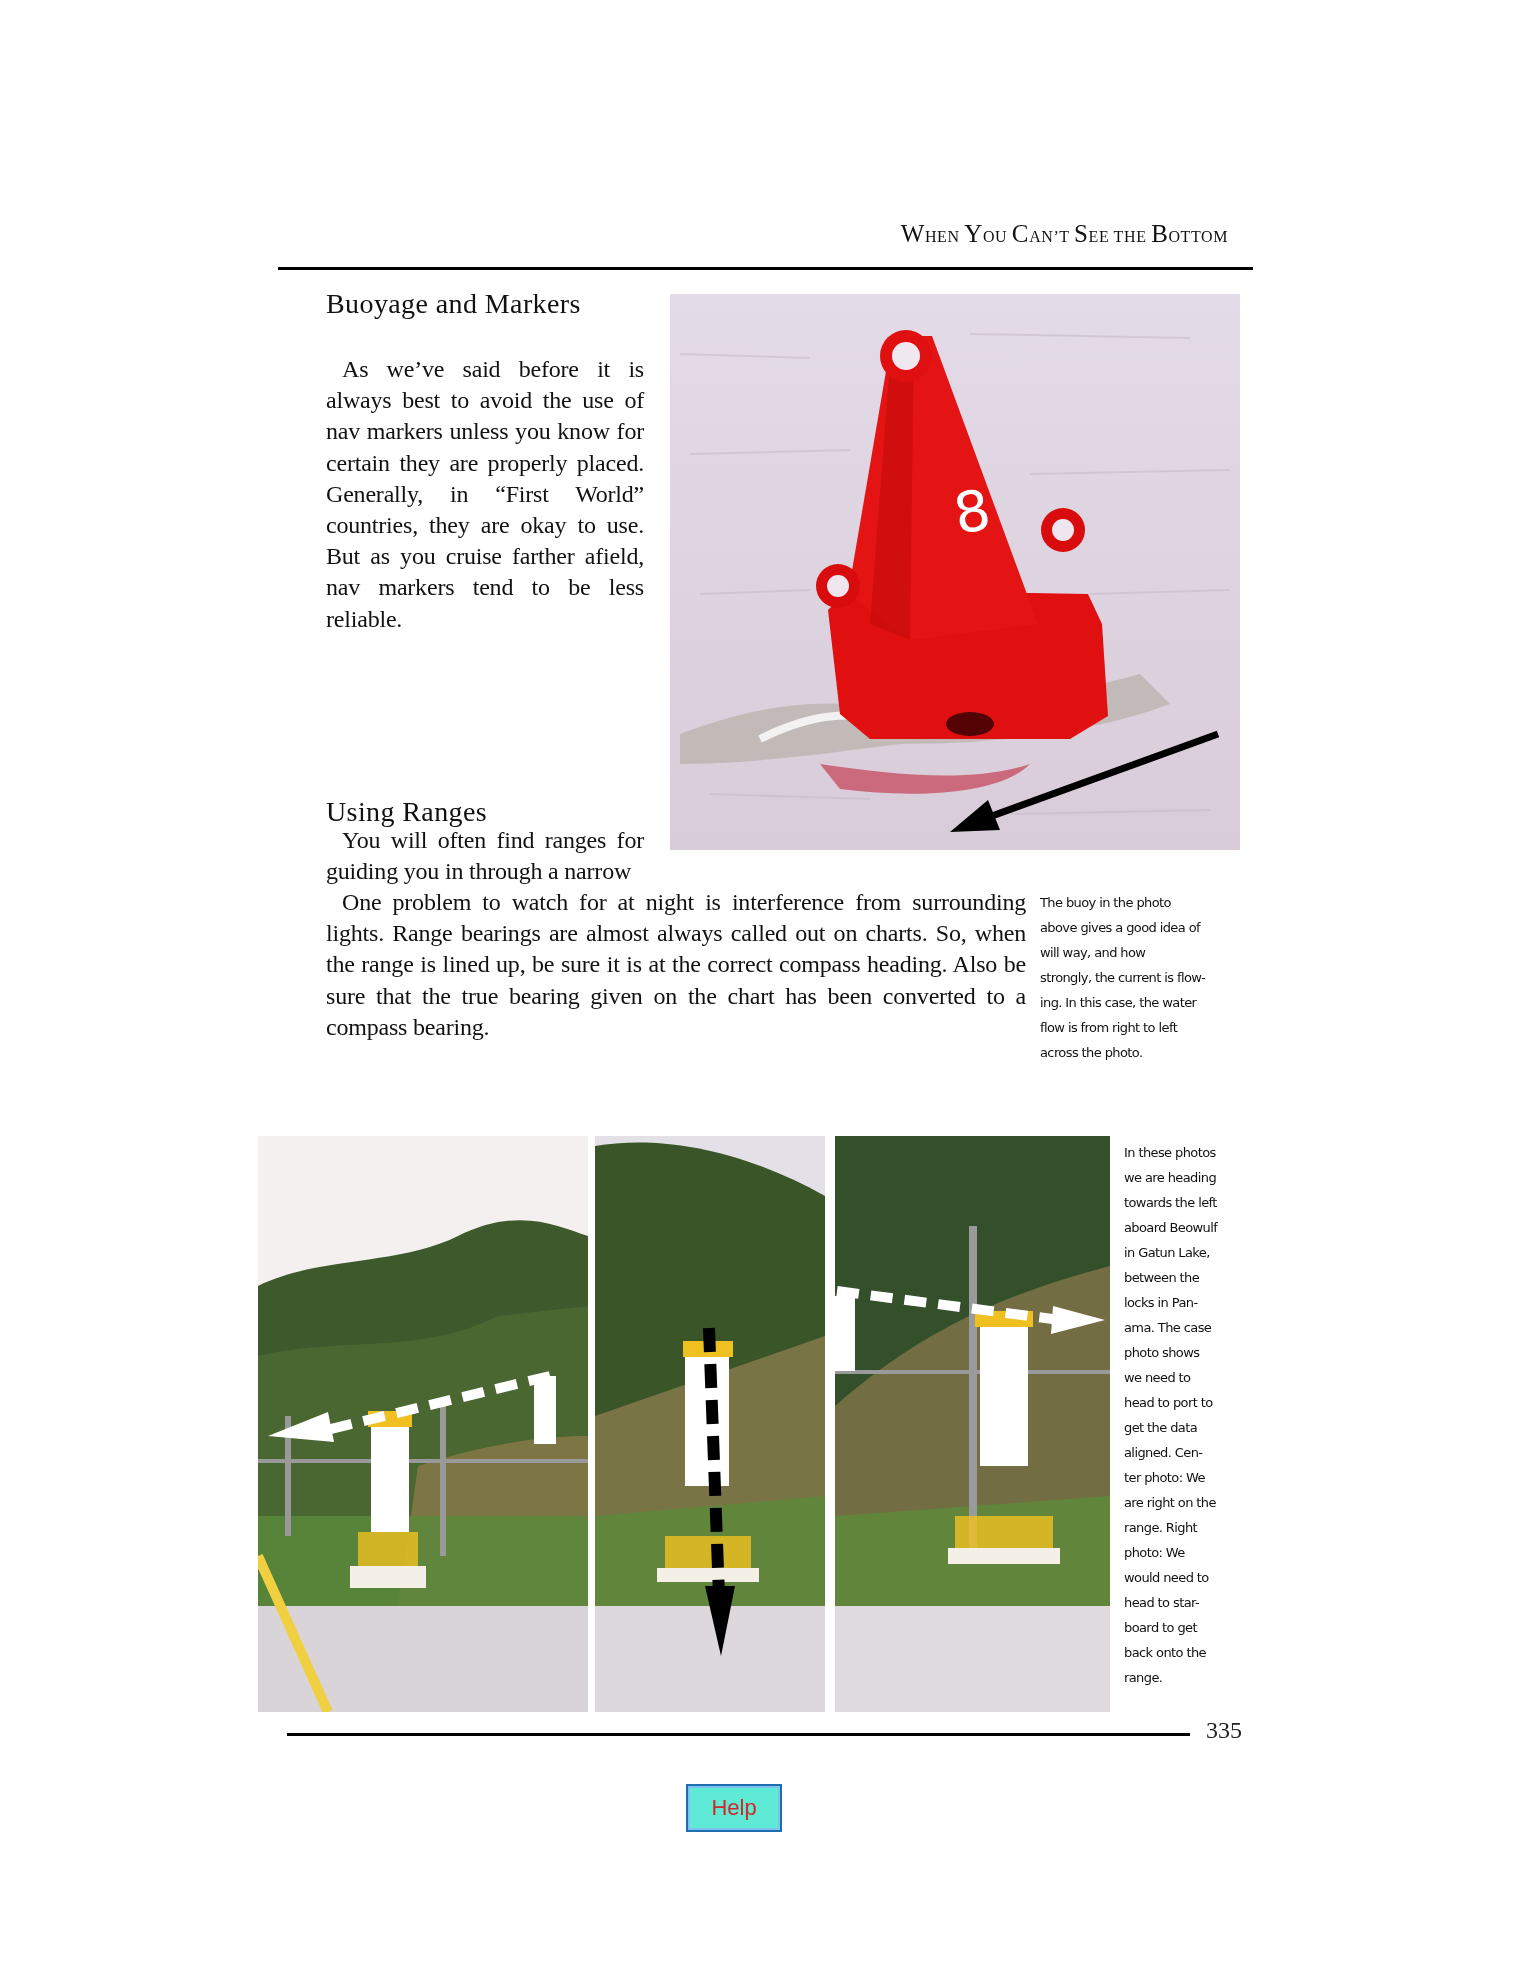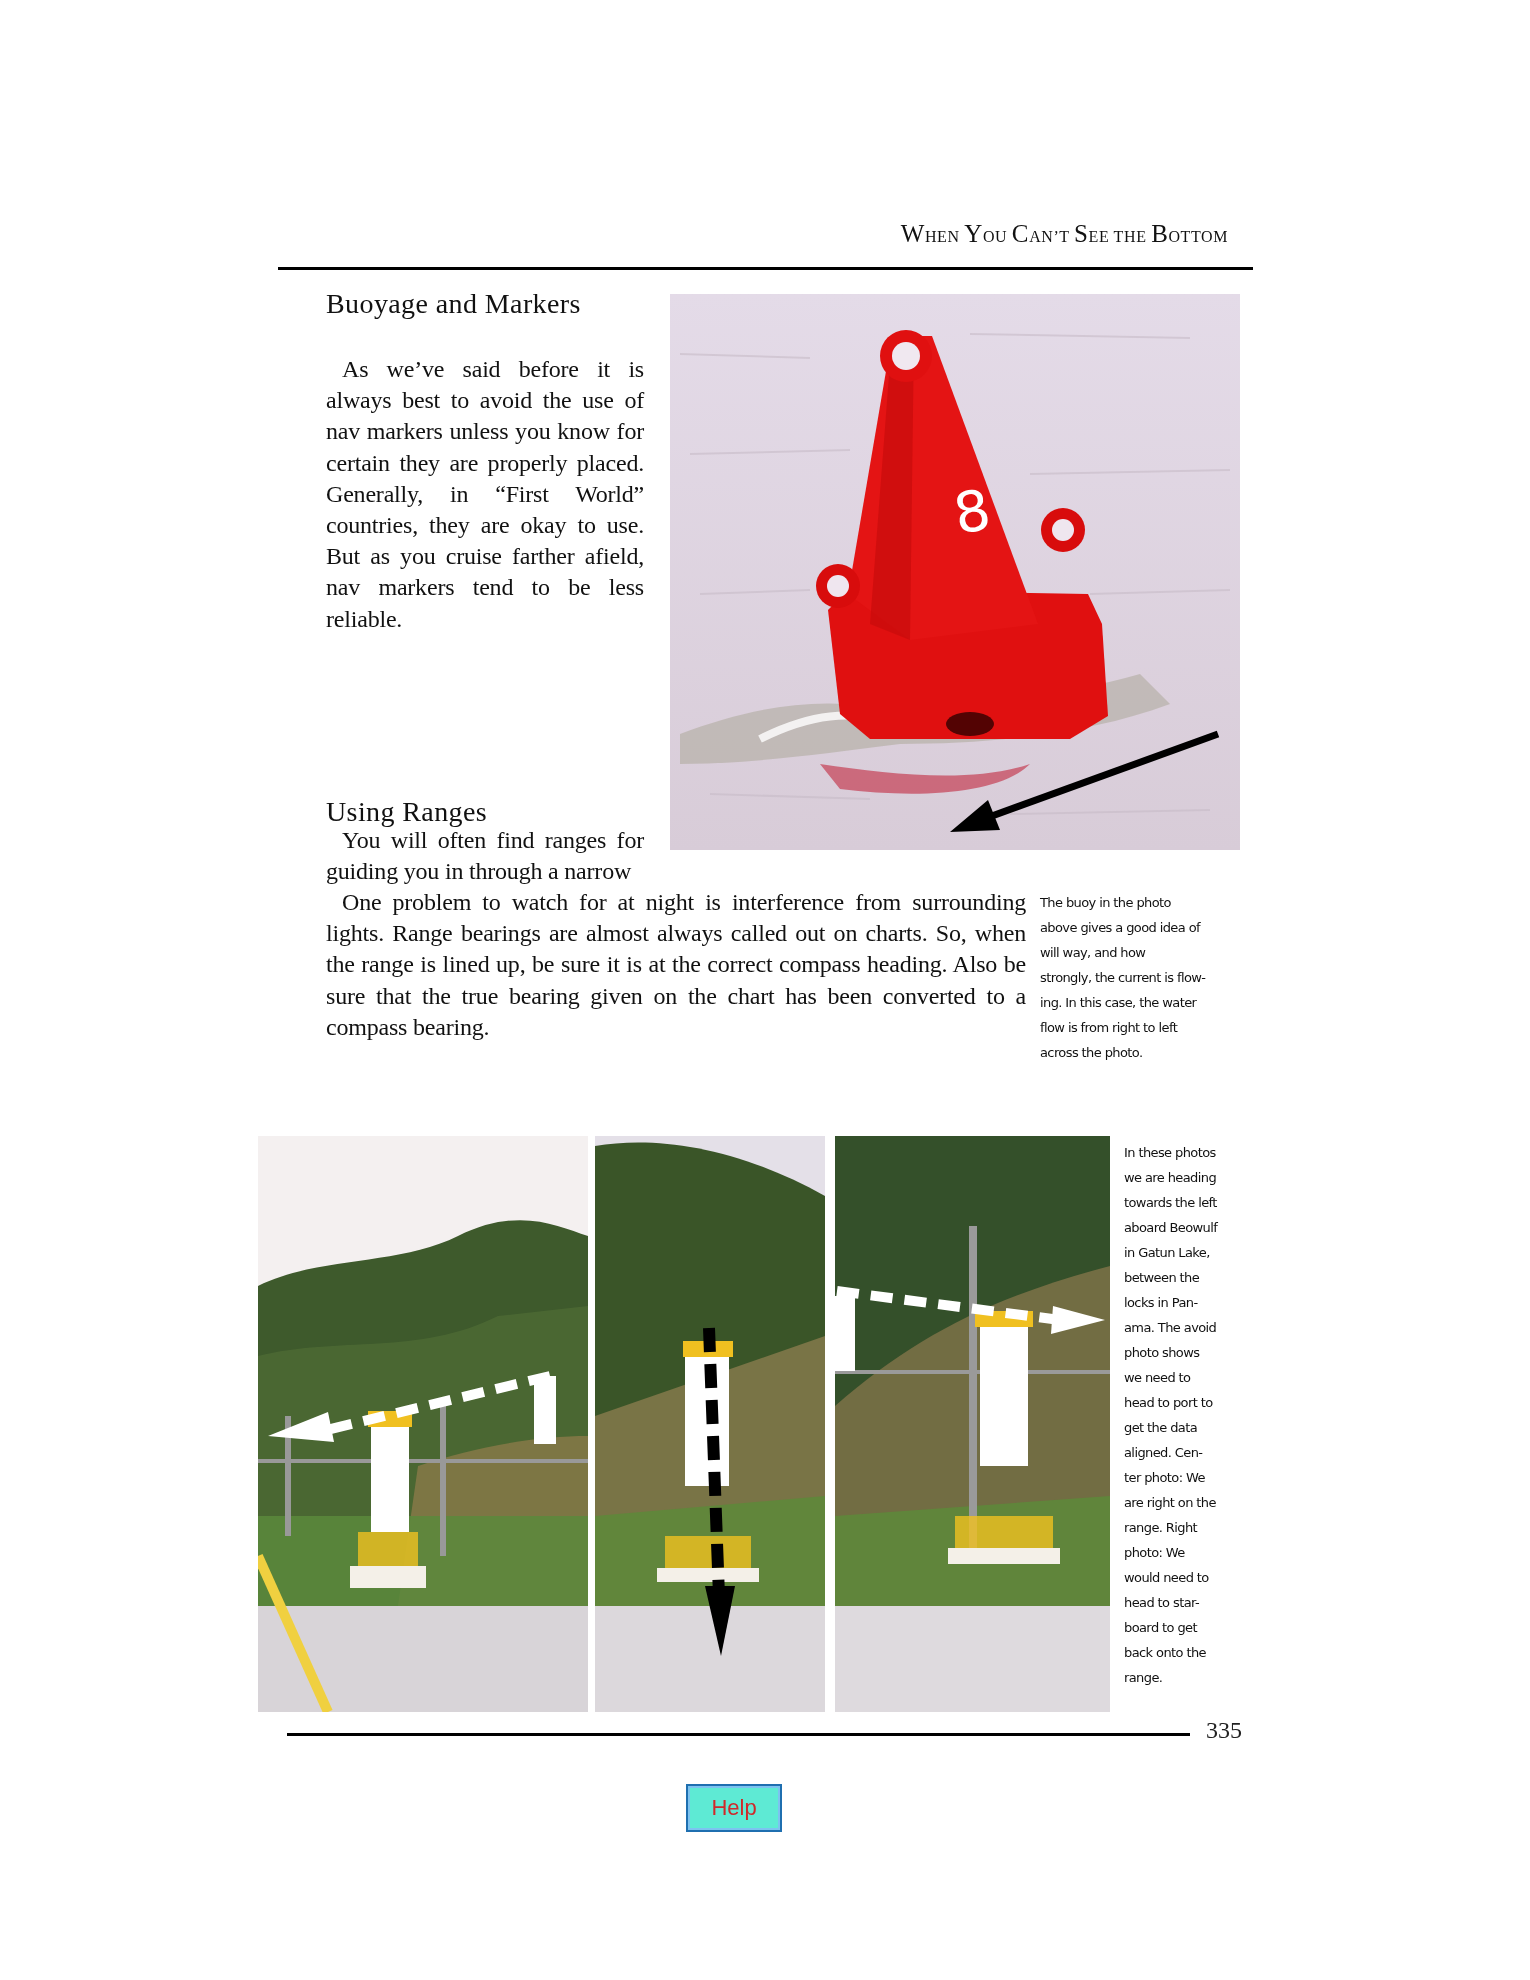--- a/index.html
+++ b/index.html
@@ -167,21 +167,21 @@
 </div>
 
 <div class="abs caption" style="left:1124px; top:1140px;">
   <span class="caption-line">In these photos</span>
   <span class="caption-line">we are heading</span>
   <span class="caption-line">towards the left</span>
   <span class="caption-line">aboard Beowulf</span>
   <span class="caption-line">in Gatun Lake,</span>
   <span class="caption-line">between the</span>
   <span class="caption-line">locks in Pan-</span>
-  <span class="caption-line">ama. The avoid</span>
+  <span class="caption-line">ama. The case</span>
   <span class="caption-line">photo shows</span>
   <span class="caption-line">we need to</span>
   <span class="caption-line">head to port to</span>
   <span class="caption-line">get the data</span>
   <span class="caption-line">aligned. Cen-</span>
   <span class="caption-line">ter photo: We</span>
   <span class="caption-line">are right on the</span>
   <span class="caption-line">range. Right</span>
   <span class="caption-line">photo: We</span>
   <span class="caption-line">would need to</span>

